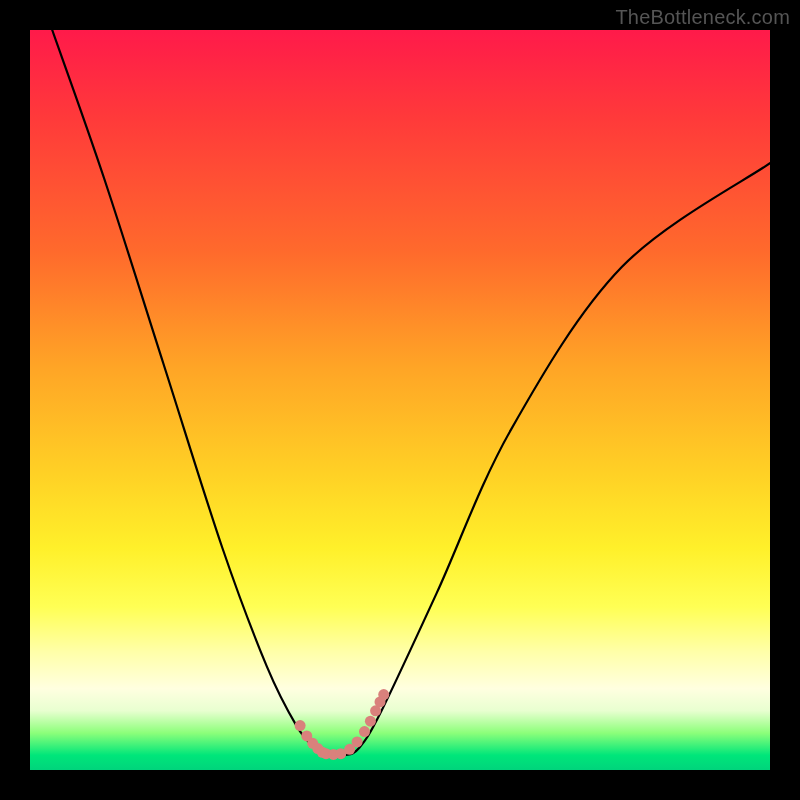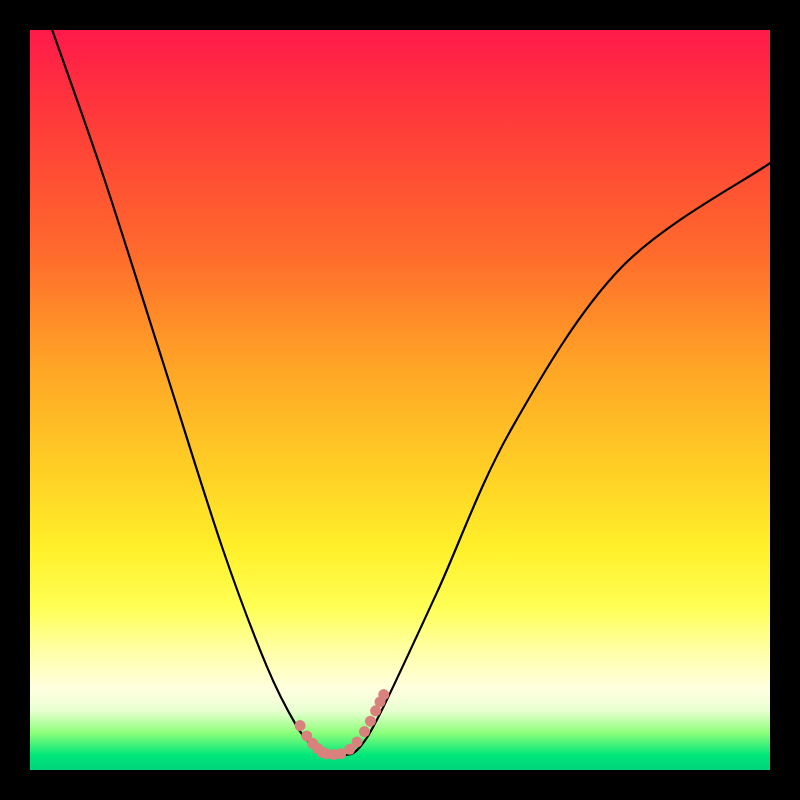--- a/index.html
+++ b/index.html
@@ -93,14 +93,15 @@
           <circle cx="327.08" cy="711.88" r="5.5" fill="#d9817c"></circle>
           <circle cx="334.48" cy="701.52" r="5.5" fill="#d9817c"></circle>
           <circle cx="340.40" cy="691.16" r="5.5" fill="#d9817c"></circle>
           <circle cx="345.58" cy="680.80" r="5.5" fill="#d9817c"></circle>
           <circle cx="350.02" cy="671.92" r="5.5" fill="#d9817c"></circle>
           <circle cx="353.72" cy="664.52" r="5.5" fill="#d9817c"></circle>
         </g>
     </svg>
   </div>
 
+  <div class="watermark">TheBottleneck.com</div>
 
 </div>
 
 </body></html>

